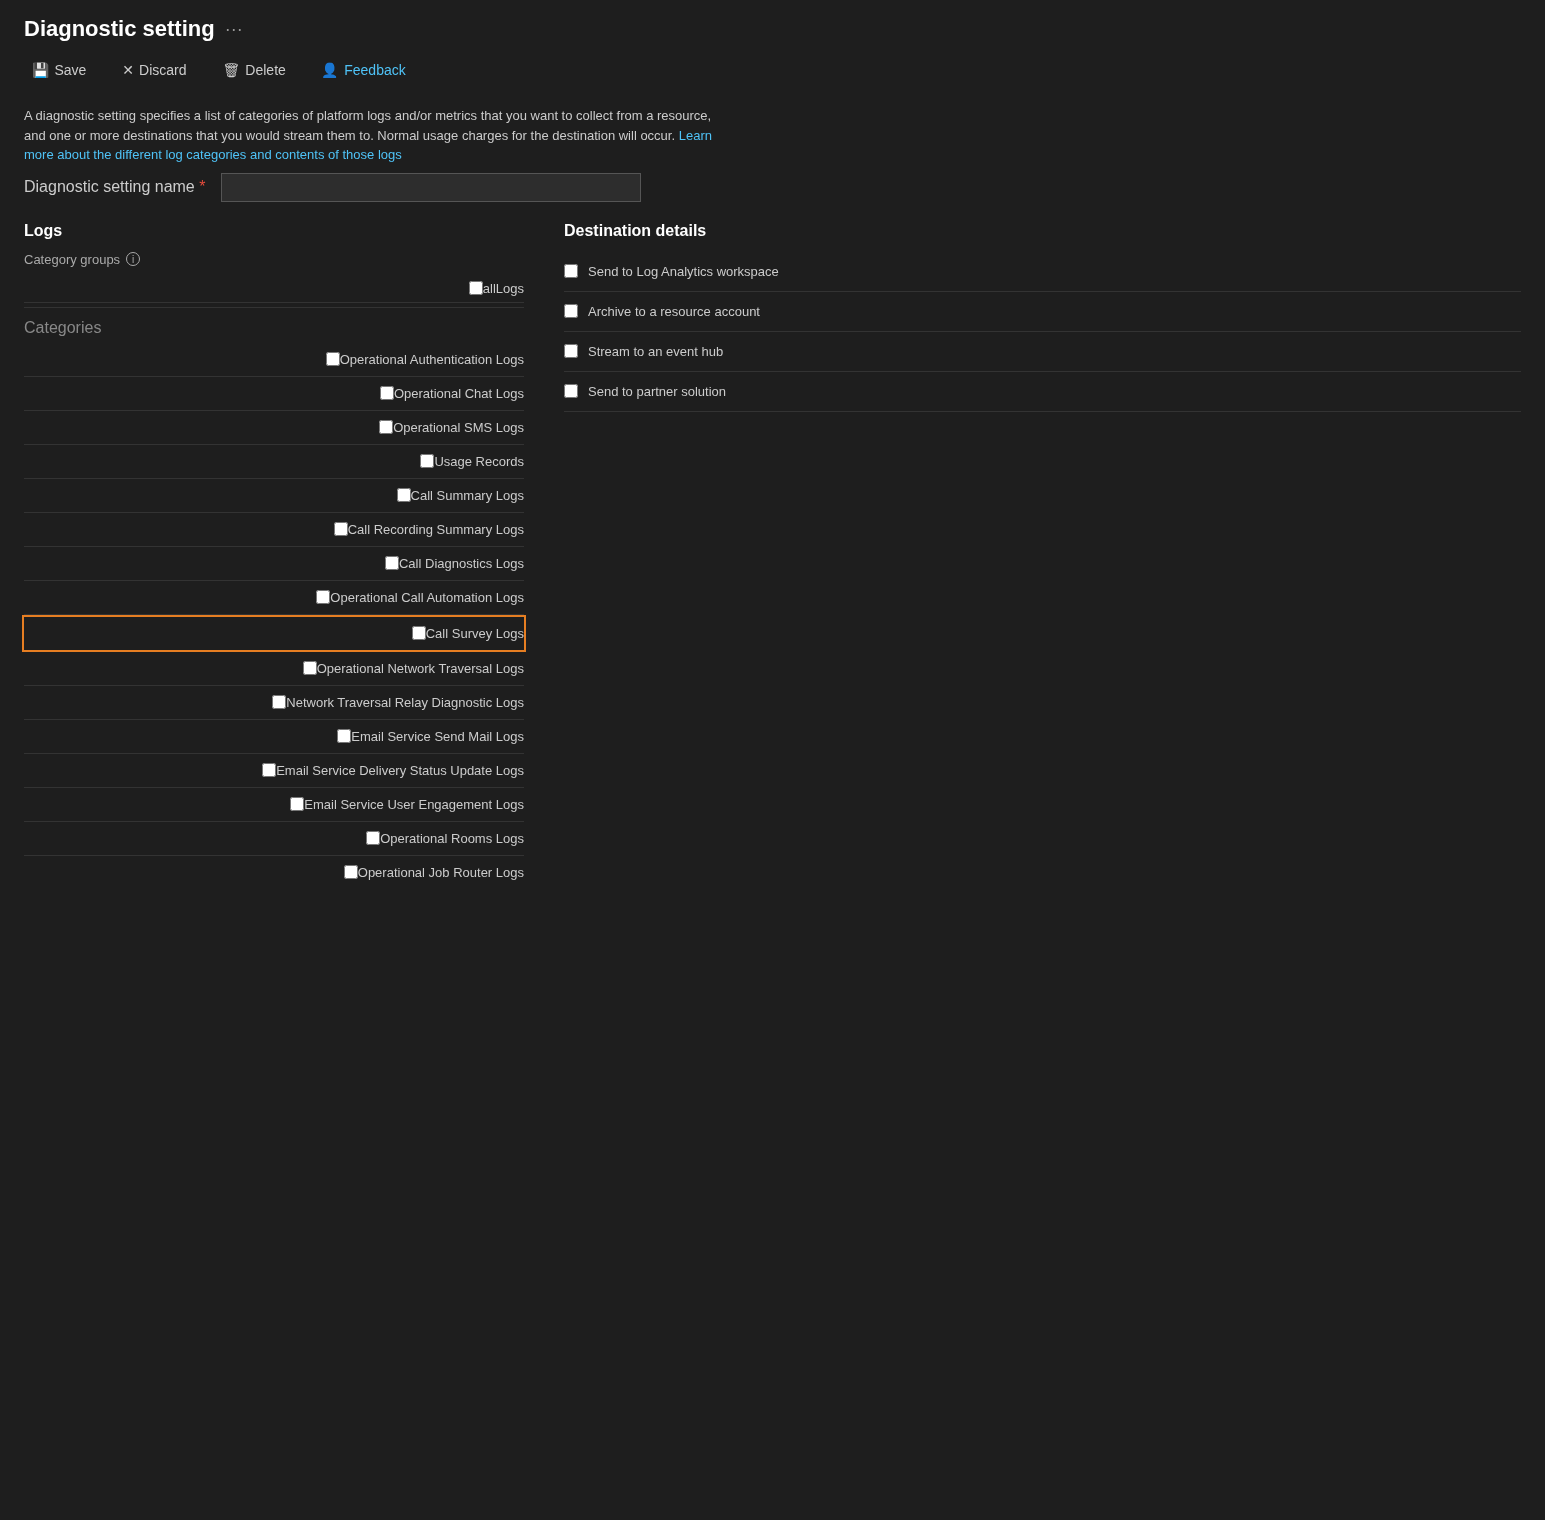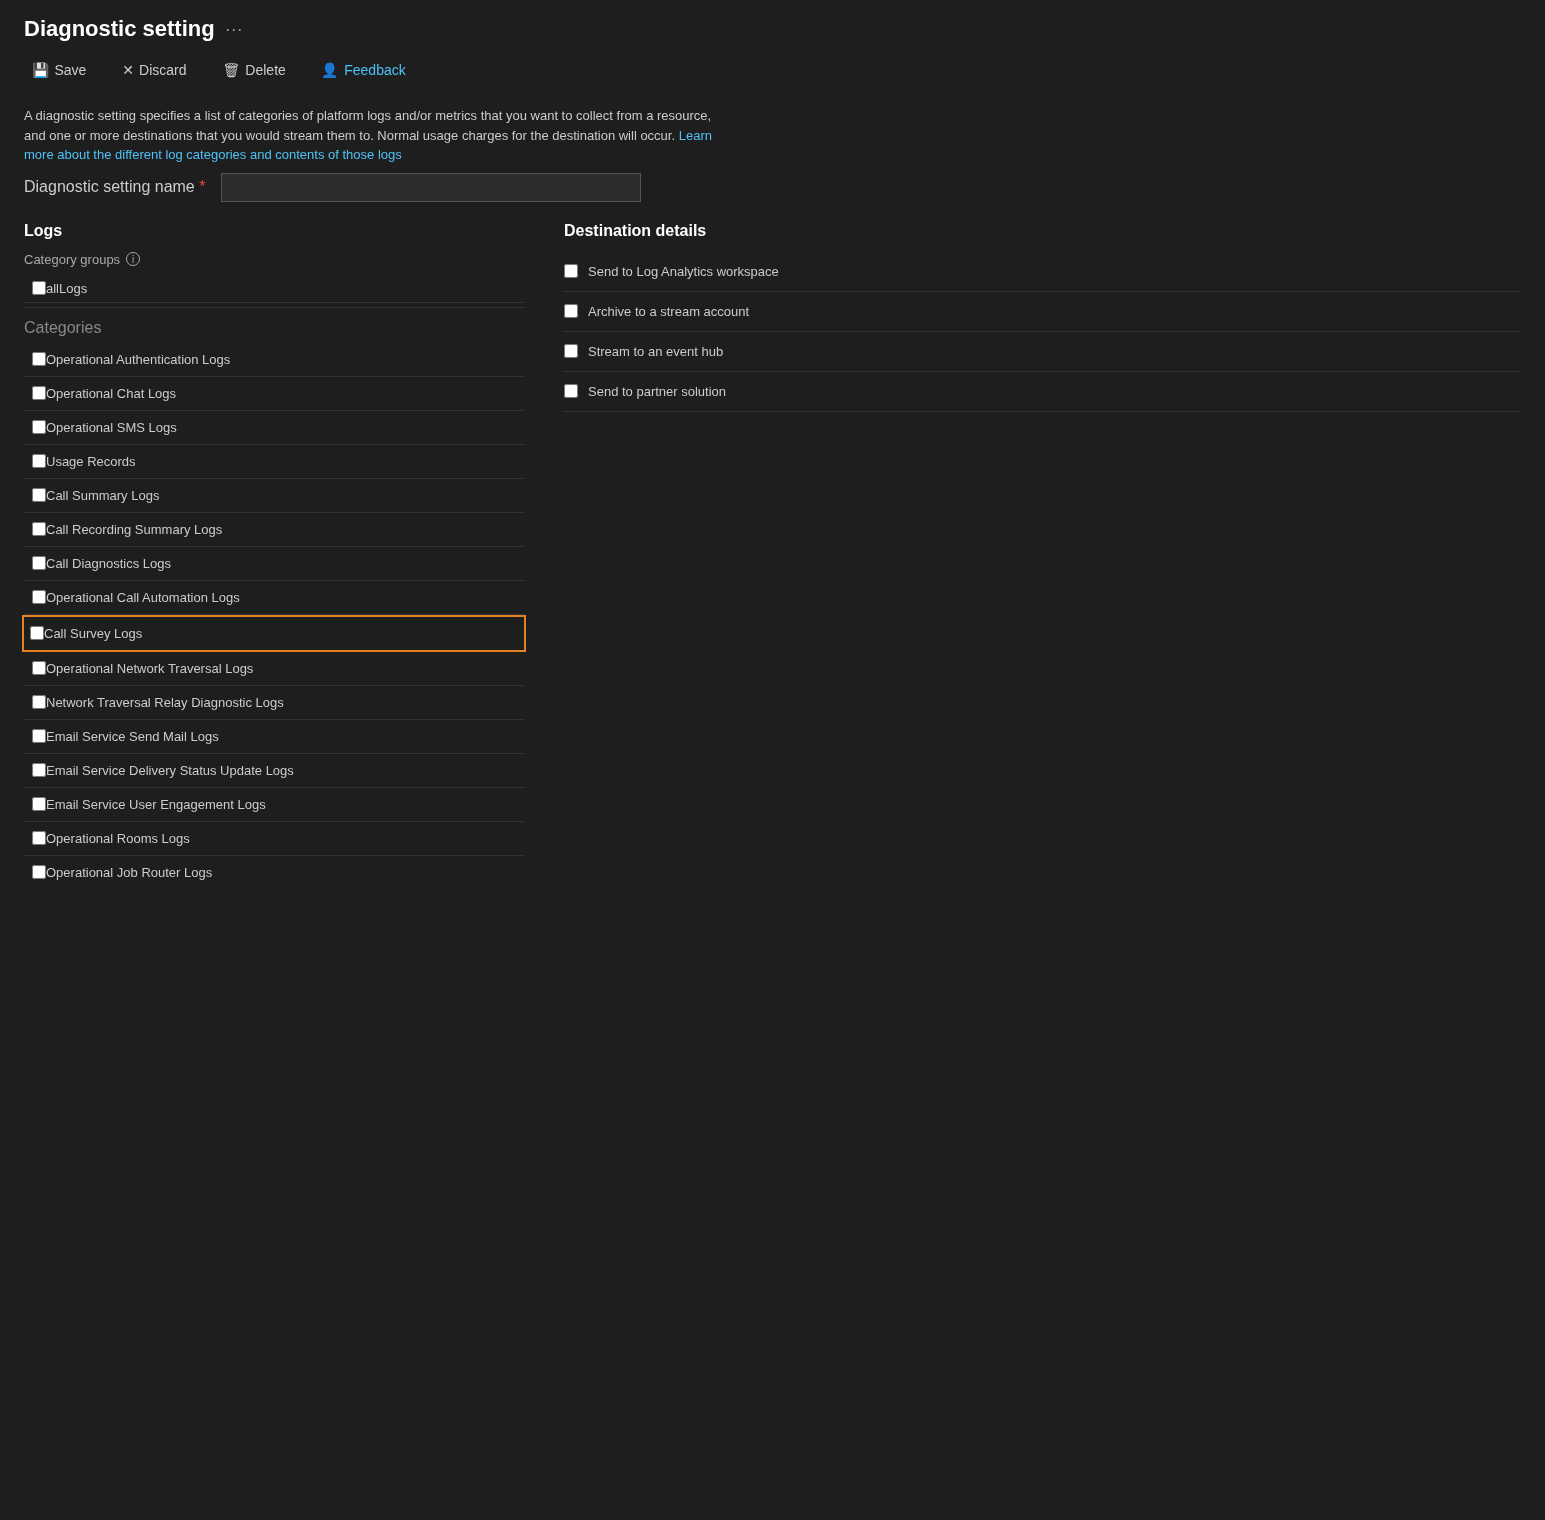--- a/index.html
+++ b/index.html
@@ -124,20 +124,21 @@
       color: #aaa;
       cursor: pointer;
     }
     .checkbox-item {
       display: flex;
       align-items: center;
       gap: 0;
       padding: 9px 0 9px 8px;
       border-bottom: 1px solid #333;
       cursor: pointer;
+      justify-content: flex-end;
     }
     .checkbox-item:last-child { border-bottom: none; }
     .checkbox-item input[type="checkbox"] {
       width: 14px;
       height: 14px;
       accent-color: #4fc3f7;
       cursor: pointer;
       flex-shrink: 0;
       background: #2d2d2d;
       border: 1px solid #666;
@@ -323,21 +324,21 @@
       <div class="section-title">Destination details</div>
 
       <div id="destination-list">
 
       <div class="destination-item">
             <input type="checkbox" id="dest1" style="">
             <label for="dest1">Send to Log Analytics workspace</label>
           </div>
           <div class="destination-item">
             <input type="checkbox" id="dest2" style="">
-            <label for="dest2">Archive to a stream account</label>
+            <label for="dest2">Archive to a resource account</label>
           </div>
           <div class="destination-item">
             <input type="checkbox" id="dest3" style="">
             <label for="dest3">Stream to an event hub</label>
           </div>
           <div class="destination-item">
             <input type="checkbox" id="dest4" style="">
             <label for="dest4">Send to partner solution</label>
           </div>
         </div>

